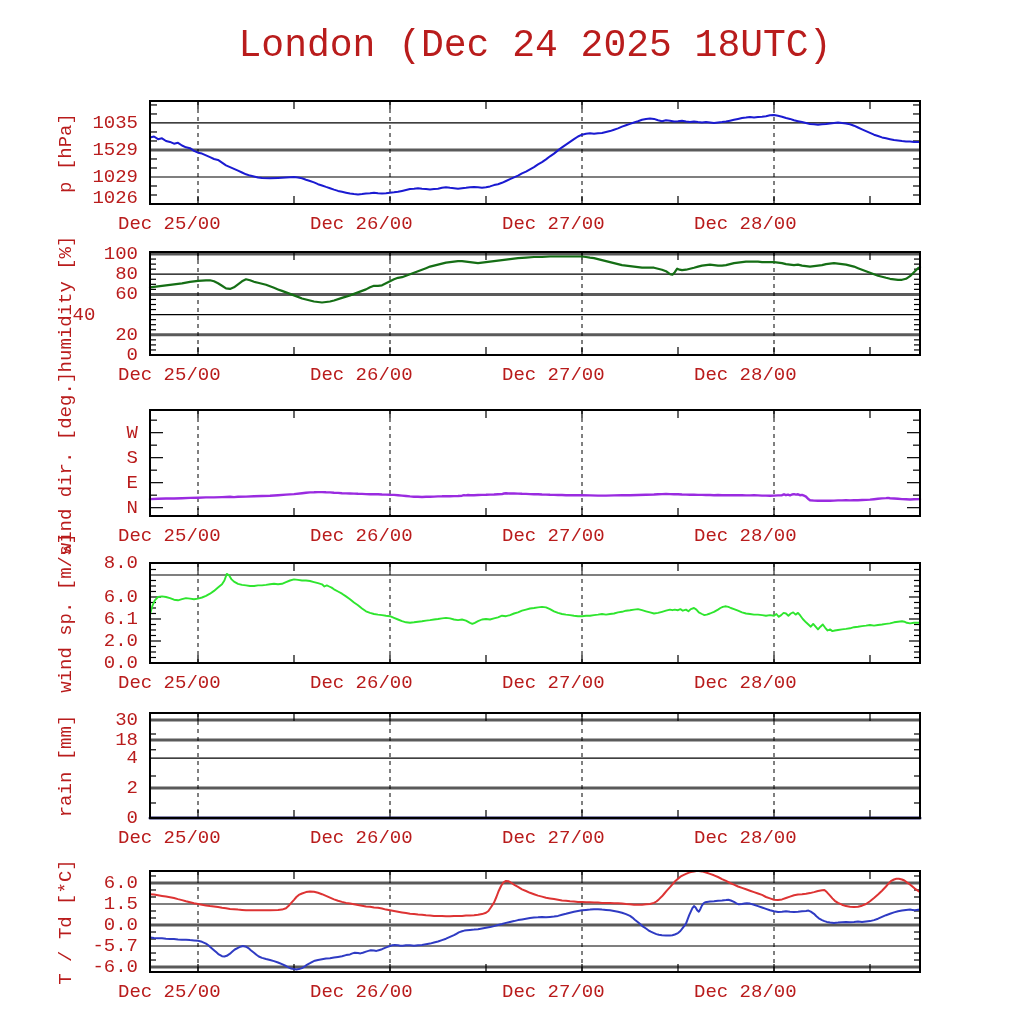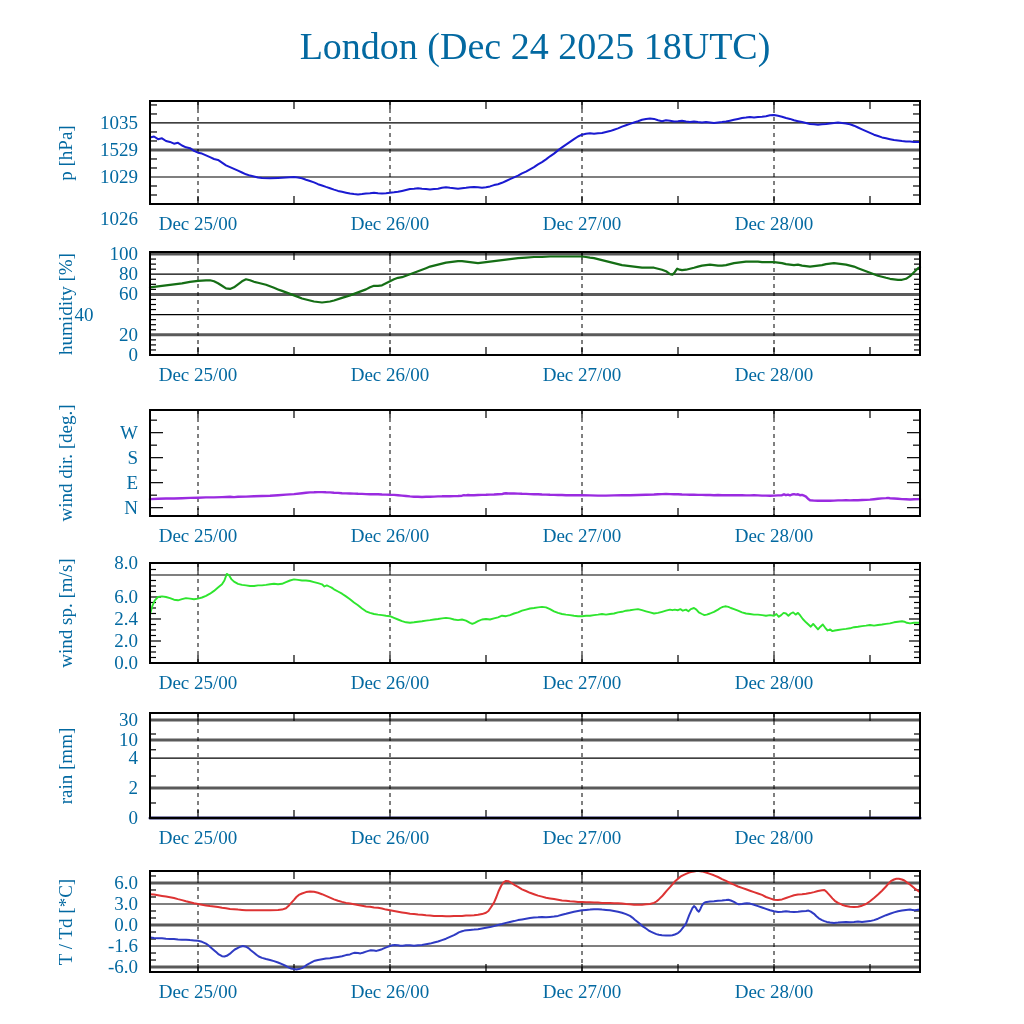--- a/index.html
+++ b/index.html
@@ -1,24 +1,24 @@
 <!DOCTYPE html>
 <html><head>
 <meta charset="utf-8">
 <style>
   html,body{margin:0;padding:0;background:#ffffff;}
   .page{position:relative;width:1024px;height:1024px;background:#fff;overflow:hidden;
-        font-family:Liberation Serif, serif;color:#0369a1;}
+        font-family:Liberation Mono, monospace;color:#b91c1c;}
   .title{position:absolute;left:535px;top:24px;transform:translateX(-50%);
          font-size:38px;font-weight:normal;margin:0;white-space:nowrap;}
   #plot{position:absolute;left:0;top:0;}
   #labels{position:absolute;left:0;top:0;width:1024px;height:956px;pointer-events:none;}
   .lab{position:absolute;font-size:19px;line-height:22px;white-space:nowrap;}
   .ytl{text-align:right;}
-  .xtl{text-align:center;}
+  .xtl{text-align:left;}
   .ytitle{transform:translate(-50%,-50%) rotate(-90deg);}
 </style>
 </head>
 <body>
 
 <div class="page">
   <h1 class="title">London (Dec 24 2025 18UTC)</h1>
   <svg id="plot" width="1024" height="1024">
       <line x1="150" x2="920" y1="122.96853146853185" y2="122.96853146853185" stroke="#000000" stroke-width="1.2"></line>
       <line x1="150" x2="920" y1="149.97902097902124" y2="149.97902097902124" stroke="#5a5a5a" stroke-width="3"></line>
@@ -289,21 +289,21 @@
       <line x1="150" x2="156" y1="875.9729542302358" y2="875.9729542302358" stroke="#000" stroke-width="1.2"></line>
       <line x1="914" x2="920" y1="875.9729542302358" y2="875.9729542302358" stroke="#000" stroke-width="1.2"></line>
       <polyline points="150.0,894.2 154.0,894.5 158.0,895.2 162.0,895.9 166.0,896.6 170.0,897.3 174.0,898.0 178.0,899.1 182.0,900.1 186.0,901.2 190.0,902.2 194.0,903.3 198.0,904.0 202.0,904.7 206.0,905.4 210.0,906.1 214.0,906.4 218.0,907.1 222.0,907.8 226.0,908.2 230.0,908.9 234.0,909.2 238.0,909.6 242.0,909.9 246.0,910.3 254.0,910.3 262.0,910.3 270.0,910.3 278.0,909.9 282.0,909.6 286.0,908.2 288.4,906.1 290.8,903.3 294.0,899.8 296.4,897.0 298.8,894.9 302.0,893.5 306.0,892.1 310.0,891.4 314.0,891.7 318.0,892.8 322.0,894.2 326.0,895.9 330.0,897.7 334.0,899.4 338.0,900.8 342.0,901.9 346.0,902.9 350.0,903.6 354.0,904.3 358.0,905.0 362.0,905.7 366.0,906.4 370.0,906.8 374.0,907.5 378.0,907.8 382.0,908.5 386.0,909.6 390.0,910.3 394.0,911.0 398.0,911.7 402.0,912.4 406.0,913.1 410.0,913.8 414.0,914.1 418.0,914.5 422.0,914.8 426.0,915.2 430.0,915.5 434.0,915.9 438.0,915.9 442.0,915.9 446.0,916.2 450.0,916.2 454.0,915.9 458.0,915.9 462.0,915.9 466.0,915.5 470.0,915.5 474.0,915.2 478.0,914.8 482.0,914.1 486.0,912.7 488.4,911.0 490.8,907.5 494.0,902.6 496.4,897.0 498.8,890.7 501.2,885.8 503.6,882.3 506.0,880.9 508.4,881.2 511.6,883.0 514.8,885.1 518.0,886.8 522.0,889.3 526.0,891.0 530.0,892.8 534.0,894.2 538.0,895.6 542.0,896.6 546.0,897.7 550.0,898.4 554.0,899.1 558.0,899.8 562.0,900.5 566.0,900.8 570.0,901.2 574.0,901.5 578.0,901.9 582.0,901.9 586.0,902.2 590.0,902.2 594.0,902.6 598.0,902.6 602.0,902.9 606.0,902.9 610.0,902.9 614.0,903.3 618.0,903.3 622.0,903.6 626.0,904.0 630.0,904.3 634.0,904.7 638.0,904.7 642.0,904.7 646.0,904.3 650.0,904.0 654.0,902.9 656.4,901.5 658.8,899.4 662.0,896.3 664.4,893.5 666.8,890.7 670.0,887.2 672.4,884.4 674.8,881.6 678.0,878.8 680.4,876.7 682.8,875.3 686.0,873.9 688.4,872.8 690.8,872.1 694.0,871.4 696.4,871.1 698.8,871.1 702.0,871.4 704.4,872.1 706.8,872.8 710.0,873.9 714.0,875.3 718.0,877.0 722.0,879.1 726.0,880.9 730.0,883.0 734.0,884.7 738.0,886.5 742.0,887.9 746.0,889.3 750.0,890.7 754.0,892.1 758.0,893.5 762.0,894.9 766.0,897.0 770.0,898.4 774.0,899.8 778.0,900.1 782.0,899.4 786.0,898.0 790.0,896.6 794.0,895.2 798.0,894.5 802.0,894.2 806.0,893.8 810.0,893.1 814.0,892.1 818.0,891.0 822.0,890.3 824.4,890.0 826.8,892.1 830.0,895.6 832.4,898.4 834.8,900.8 838.0,902.9 842.0,904.7 846.0,906.1 850.0,906.8 854.0,907.1 858.0,906.8 862.0,905.7 866.0,904.0 870.0,901.2 874.0,898.0 878.0,894.5 882.0,890.7 886.0,886.5 888.4,883.7 890.8,881.2 894.0,879.5 896.4,878.8 898.8,878.8 902.0,879.5 904.4,880.5 906.8,882.3 910.0,884.4 912.4,886.5 914.8,888.6 920.0,892.1" fill="none" stroke="#dd3333" stroke-width="2" stroke-linejoin="round" stroke-linecap="round"></polyline>
       <polyline points="150.0,937.6 154.0,938.0 158.0,938.3 162.0,938.3 166.0,938.7 170.0,939.0 174.0,939.0 178.0,939.4 182.0,939.7 186.0,939.7 190.0,940.1 194.0,940.4 198.0,940.8 202.0,941.8 206.0,943.6 208.4,945.3 210.8,947.4 214.0,950.2 216.4,952.3 218.8,954.4 222.0,956.2 224.4,956.5 226.8,955.8 230.0,953.7 232.4,951.6 234.8,949.5 238.0,947.8 240.4,946.7 242.8,946.0 246.0,946.7 248.4,948.1 250.8,950.2 254.0,952.7 256.4,954.8 258.8,956.5 262.0,957.9 266.0,959.0 270.0,960.0 274.0,961.1 278.0,962.5 282.0,964.2 286.0,966.0 288.4,967.4 290.8,968.4 294.0,969.1 296.4,969.5 298.8,969.1 302.0,968.1 304.4,966.7 306.8,964.9 310.0,963.2 312.4,961.8 314.8,960.7 318.0,960.0 322.0,959.3 326.0,958.6 330.0,958.3 334.0,957.6 338.0,956.9 342.0,956.2 346.0,955.1 350.0,954.4 352.4,953.4 354.8,952.7 358.0,953.0 360.4,953.4 362.8,952.7 366.0,951.6 368.4,950.9 370.8,950.2 374.0,950.6 376.4,950.9 378.8,950.2 382.0,949.2 384.4,948.1 386.8,947.1 390.0,946.0 392.4,945.3 394.8,945.0 398.0,945.3 400.4,945.7 402.8,945.7 406.0,945.3 410.0,945.3 414.0,945.7 418.0,945.3 422.0,945.0 426.0,944.3 430.0,943.6 434.0,942.5 438.0,941.5 442.0,940.1 446.0,938.7 450.0,936.9 454.0,935.2 456.4,933.8 458.8,932.4 462.0,931.3 464.4,930.6 466.8,930.3 470.0,929.9 474.0,929.6 478.0,929.2 482.0,928.5 486.0,927.8 490.0,927.1 494.0,926.1 498.0,925.0 502.0,924.0 506.0,922.9 510.0,921.9 514.0,921.1 518.0,920.1 522.0,919.4 526.0,918.7 530.0,918.0 534.0,917.6 538.0,917.3 542.0,916.9 546.0,917.3 550.0,916.9 554.0,916.6 558.0,915.9 562.0,914.8 566.0,913.8 570.0,912.7 574.0,911.7 578.0,911.0 582.0,910.3 586.0,909.9 590.0,909.6 594.0,909.2 598.0,909.2 602.0,909.6 606.0,909.9 610.0,910.3 614.0,911.0 618.0,911.7 622.0,912.7 626.0,914.1 630.0,915.9 632.4,917.6 634.8,919.7 638.0,922.2 640.4,924.3 642.8,926.4 646.0,928.5 648.4,930.3 650.8,931.7 654.0,933.1 656.4,934.1 658.8,934.8 662.0,935.2 666.0,935.5 670.0,935.5 672.4,935.2 674.8,934.5 678.0,933.1 680.4,931.0 682.8,927.8 686.0,923.6 687.6,919.4 689.2,915.2 690.8,911.7 692.4,908.2 694.0,906.1 695.6,907.5 697.2,910.3 698.8,911.7 700.4,908.9 702.0,905.4 703.6,903.3 705.2,902.2 706.8,901.9 710.0,901.5 714.0,901.2 718.0,900.8 722.0,900.5 726.0,900.1 728.4,899.8 730.8,900.5 734.0,901.9 736.4,903.3 738.8,904.3 742.0,904.0 744.4,903.6 746.8,903.3 750.0,903.6 754.0,904.7 758.0,906.1 762.0,907.5 766.0,908.9 770.0,910.3 774.0,911.3 778.0,912.0 782.0,911.7 786.0,911.3 790.0,911.7 794.0,912.0 798.0,911.7 802.0,911.3 806.0,911.0 808.4,910.6 810.8,911.7 814.0,913.8 816.4,916.2 818.8,918.3 822.0,920.1 824.4,921.1 826.8,921.9 830.0,922.6 834.0,922.9 838.0,922.6 842.0,922.2 846.0,921.9 850.0,922.2 854.0,921.9 858.0,921.5 862.0,921.9 866.0,921.5 870.0,921.1 874.0,920.1 878.0,918.7 882.0,916.9 886.0,915.2 890.0,913.8 894.0,912.4 898.0,911.3 902.0,910.6 906.0,909.9 910.0,909.6 912.4,909.9 914.8,910.3 920.0,909.6" fill="none" stroke="#2f3bc3" stroke-width="2" stroke-linejoin="round" stroke-linecap="round"></polyline>
       <rect x="150" y="871" width="770" height="101" fill="none" stroke="#000" stroke-width="2"></rect>
     </svg>
   <div id="labels">
       <div class="lab ytl" style="left: 30px; width: 108px; top: 111.969px;">1035</div>
       <div class="lab ytl" style="left: 30px; width: 108px; top: 138.979px;">1529</div>
       <div class="lab ytl" style="left: 30px; width: 108px; top: 165.99px;">1029</div>
-      <div class="lab ytl" style="left: 30px; width: 108px; top: 208px;">1026</div>
+      <div class="lab ytl" style="left: 30px; width: 108px; top: 187px;">1026</div>
       <div class="lab ytitle" style="left: 66px; top: 152.5px;">p [hPa]</div>
       <div class="lab xtl" style="left: 118px; width: 160px; top: 213px;">Dec 25/00</div>
       <div class="lab xtl" style="left: 310px; width: 160px; top: 213px;">Dec 26/00</div>
       <div class="lab xtl" style="left: 502px; width: 160px; top: 213px;">Dec 27/00</div>
       <div class="lab xtl" style="left: 694px; width: 160px; top: 213px;">Dec 28/00</div>
       <div class="lab ytl" style="left: 30px; width: 108px; top: 243.02px;">100</div>
       <div class="lab ytl" style="left: 30px; width: 108px; top: 263.216px;">80</div>
       <div class="lab ytl" style="left: 30px; width: 108px; top: 283.412px;">60</div>
       <div class="lab ytl" style="left: 30px; width: 108px; top: 303.608px; text-align: center;">40</div>
       <div class="lab ytl" style="left: 30px; width: 108px; top: 323.804px;">20</div>
@@ -317,42 +317,42 @@
       <div class="lab ytl" style="left: 30px; width: 108px; top: 446.667px;">S</div>
       <div class="lab ytl" style="left: 30px; width: 108px; top: 471.667px;">E</div>
       <div class="lab ytl" style="left: 30px; width: 108px; top: 496.667px;">N</div>
       <div class="lab ytitle" style="left: 66px; top: 463px;">wind dir. [deg.]</div>
       <div class="lab xtl" style="left: 118px; width: 160px; top: 525px;">Dec 25/00</div>
       <div class="lab xtl" style="left: 310px; width: 160px; top: 525px;">Dec 26/00</div>
       <div class="lab xtl" style="left: 502px; width: 160px; top: 525px;">Dec 27/00</div>
       <div class="lab xtl" style="left: 694px; width: 160px; top: 525px;">Dec 28/00</div>
       <div class="lab ytl" style="left: 30px; width: 108px; top: 552px;">8.0</div>
       <div class="lab ytl" style="left: 30px; width: 108px; top: 585.993px;">6.0</div>
-      <div class="lab ytl" style="left: 30px; width: 108px; top: 607.996px;">2.4</div>
+      <div class="lab ytl" style="left: 30px; width: 108px; top: 607.996px;">6.1</div>
       <div class="lab ytl" style="left: 30px; width: 108px; top: 629.998px;">2.0</div>
       <div class="lab ytl" style="left: 30px; width: 108px; top: 652px;">0.0</div>
       <div class="lab ytitle" style="left: 66px; top: 613px;">wind sp. [m/s]</div>
       <div class="lab xtl" style="left: 118px; width: 160px; top: 672px;">Dec 25/00</div>
       <div class="lab xtl" style="left: 310px; width: 160px; top: 672px;">Dec 26/00</div>
       <div class="lab xtl" style="left: 502px; width: 160px; top: 672px;">Dec 27/00</div>
       <div class="lab xtl" style="left: 694px; width: 160px; top: 672px;">Dec 28/00</div>
       <div class="lab ytl" style="left: 30px; width: 108px; top: 709.035px;">30</div>
-      <div class="lab ytl" style="left: 30px; width: 108px; top: 728.985px;">10</div>
+      <div class="lab ytl" style="left: 30px; width: 108px; top: 728.985px;">18</div>
       <div class="lab ytl" style="left: 30px; width: 108px; top: 747.045px;">4</div>
       <div class="lab ytl" style="left: 30px; width: 108px; top: 776.97px;">2</div>
       <div class="lab ytl" style="left: 30px; width: 108px; top: 807px;">0</div>
       <div class="lab ytitle" style="left: 66px; top: 765.5px;">rain [mm]</div>
       <div class="lab xtl" style="left: 118px; width: 160px; top: 827px;">Dec 25/00</div>
       <div class="lab xtl" style="left: 310px; width: 160px; top: 827px;">Dec 26/00</div>
       <div class="lab xtl" style="left: 502px; width: 160px; top: 827px;">Dec 27/00</div>
       <div class="lab xtl" style="left: 694px; width: 160px; top: 827px;">Dec 28/00</div>
       <div class="lab ytl" style="left: 30px; width: 108px; top: 871.977px;">6.0</div>
-      <div class="lab ytl" style="left: 30px; width: 108px; top: 892.99px;">3.0</div>
+      <div class="lab ytl" style="left: 30px; width: 108px; top: 892.99px;">1.5</div>
       <div class="lab ytl" style="left: 30px; width: 108px; top: 914.002px;">0.0</div>
-      <div class="lab ytl" style="left: 30px; width: 108px; top: 935.015px;">-1.6</div>
+      <div class="lab ytl" style="left: 30px; width: 108px; top: 935.015px;">-5.7</div>
       <div class="lab ytl" style="left: 30px; width: 108px; top: 956.027px;">-6.0</div>
       <div class="lab ytitle" style="left: 66px; top: 921.5px;">T / Td [*C]</div>
       <div class="lab xtl" style="left: 118px; width: 160px; top: 981px;">Dec 25/00</div>
       <div class="lab xtl" style="left: 310px; width: 160px; top: 981px;">Dec 26/00</div>
       <div class="lab xtl" style="left: 502px; width: 160px; top: 981px;">Dec 27/00</div>
       <div class="lab xtl" style="left: 694px; width: 160px; top: 981px;">Dec 28/00</div>
     </div>
 </div>
 
 </body></html>

